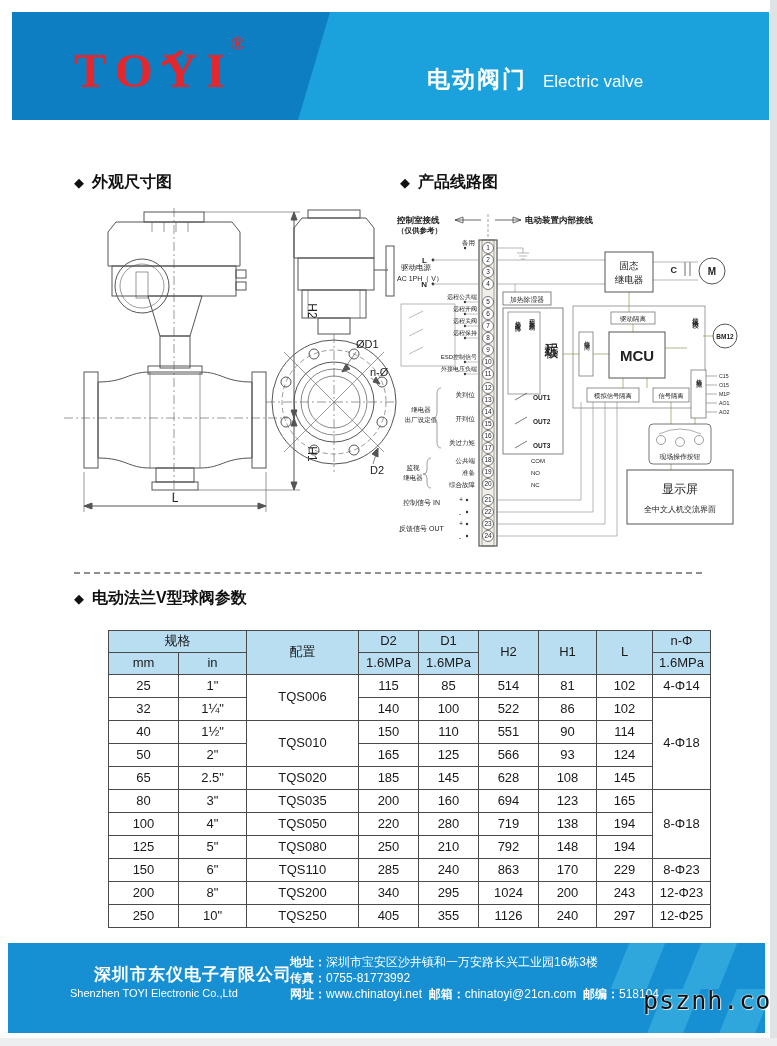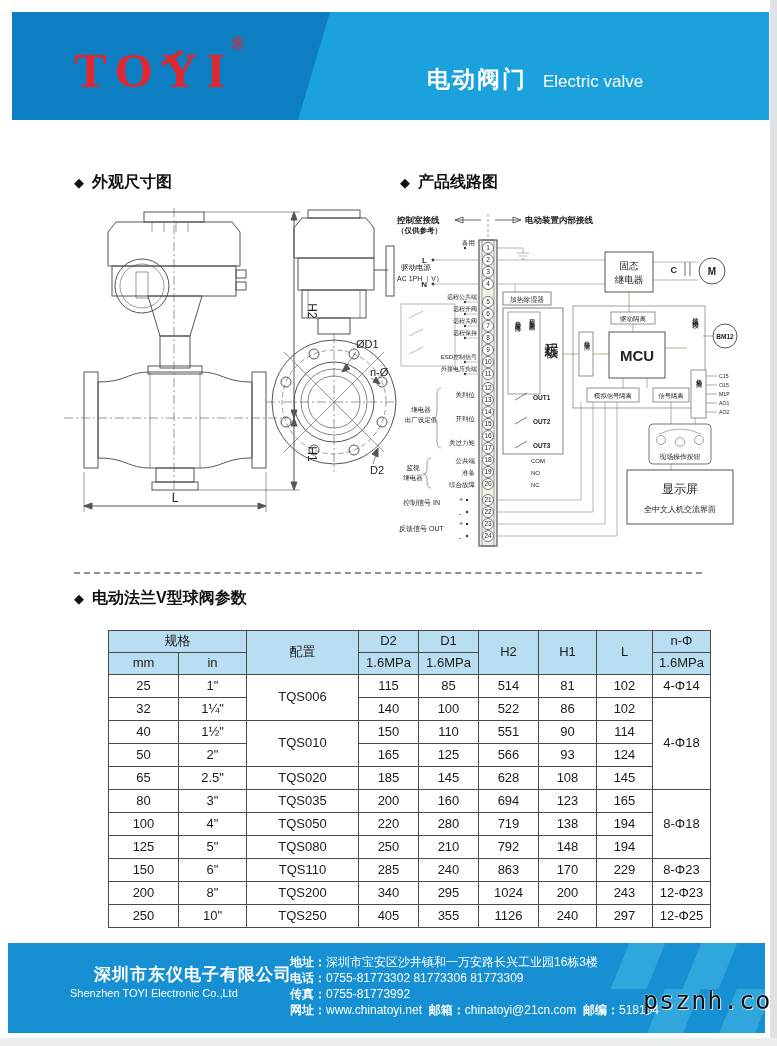--- a/index.html
+++ b/index.html
@@ -572,21 +572,20 @@
 
 <div class="abs footer-band">
   <div class="deco" style="left:612px;top:0;width:36px;height:46px;"></div>
   <div class="deco" style="left:648px;top:46px;width:36px;height:44px;"></div>
   <div class="deco" style="left:684px;top:0;width:36px;height:46px;"></div>
   <div class="deco" style="left:720px;top:46px;width:36px;height:44px;"></div>
   <div class="f-cn">深圳市东仪电子有限公司</div>
   <div class="f-en">Shenzhen TOYI Electronic Co.,Ltd</div>
   <div class="f-info">
     <div><b>地址：</b><span>深圳市宝安区沙井镇和一万安路长兴工业园16栋3楼</span></div>
-    <div><b>电话：</b><span>0755-81773302 81773306 81773309</span></div>
     <div><b>传真：</b><span>0755-81773992</span></div>
     <div><b>网址：</b><span>www.chinatoyi.net</span>&nbsp;&nbsp;<b>邮箱：</b><span>chinatoyi@21cn.com</span>&nbsp;&nbsp;<b>邮编：</b><span>518104</span></div>
   </div>
 </div>
 
 <div class="abs watermark">psznh.com</div>
 <div class="abs edge-right"></div>
 <div class="abs edge-bottom"></div>
 
 </body></html>

